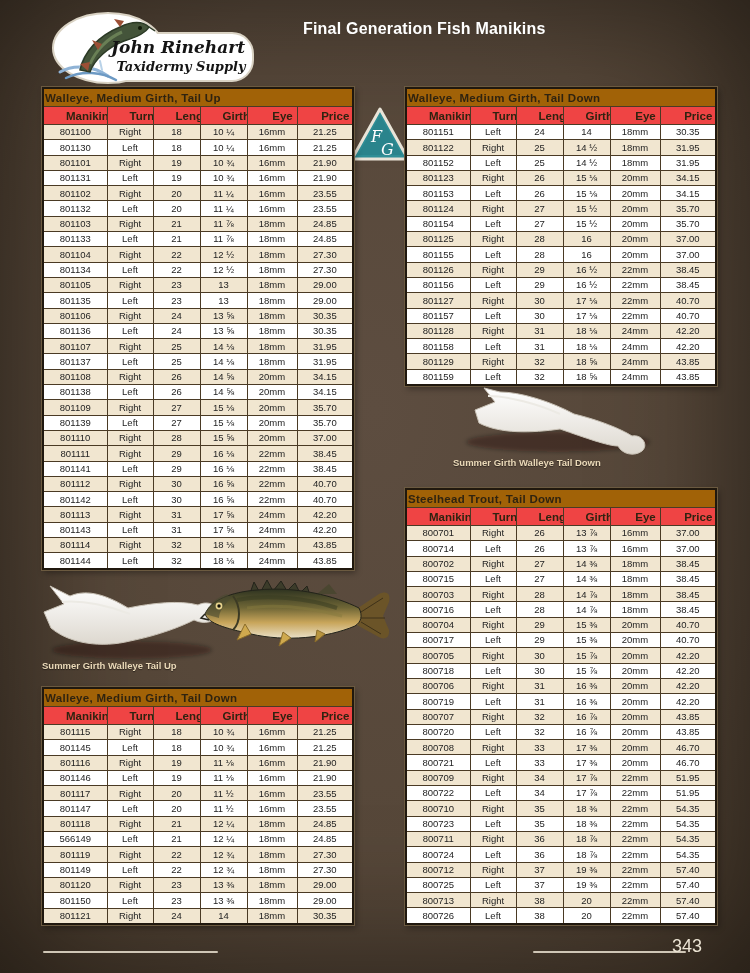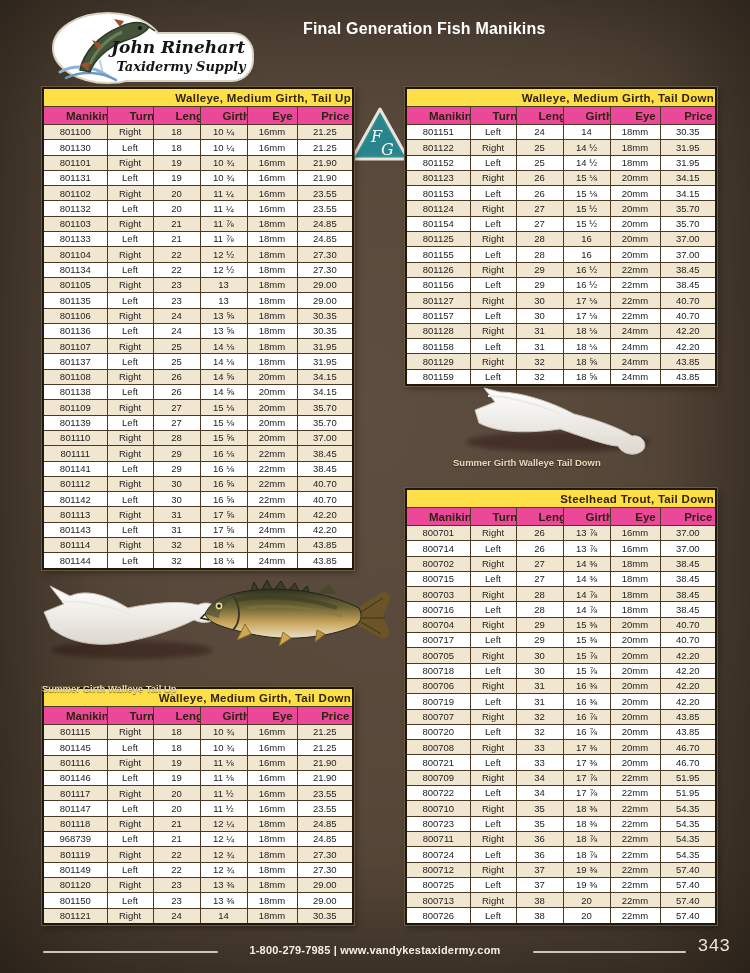--- a/index.html
+++ b/index.html
@@ -13,41 +13,41 @@
   .page-title { left:258px; top:20px; color:#ffffff; font-weight:bold; font-size:16px; letter-spacing:.2px;margin-left:45px; }
 
   
   table.catalog-table {
     border-collapse:collapse; width:310px; table-layout:fixed;
     border:2px solid #20180e; background:#fff;
     box-shadow: 0 0 0 1px #6b5a40, 2px 3px 6px rgba(0,0,0,.35);
   }
   table.catalog-table th, table.catalog-table td { border:1px solid #4a3a24; overflow:hidden; white-space:nowrap; }
   th.t-title {
-    background:#fde047; color:#2f2310; font-size:11.5px; font-weight:bold;
-    height:15px; text-align:right; letter-spacing:.3px;
+    background:#a16207; color:#2f2310; font-size:11.5px; font-weight:bold;
+    height:15px; text-align:left; letter-spacing:.3px;
   }
   tr.t-head th {
-    background:#ec4899; color:#2f2310; font-size:11.5px; font-weight:bold;
+    background:#ef4444; color:#2f2310; font-size:11.5px; font-weight:bold;
     height:15px; text-align:center;padding-left:22px;
   }
   table.catalog-table td {
     height:14.3px; font-size:9.5px; line-height:1; color:#232323; text-align:center; padding:0;
   }
   td.c-manikin { text-align:left; padding-left:7px; }
   td.c-turn    { text-align:left; padding-left:7px; }
   tr.row-right td { background:#f1e6d0; }
   tr.row-left  td { background:#ffffff; }
 
   .caption { color:#ead9b8; font-size:9.5px; font-weight:bold; text-align:left; line-height:1.25; text-shadow:0 1px 1px rgba(0,0,0,.5); }
 
   
   .footer-text { left:0; right:0; top:944px; text-align:center; color:#f5efe4; font-size:11px; font-weight:bold; letter-spacing:.2px; }
   .footer-line { top:951px; height:2px; background:#cfc6b6; border-radius:1px; }
-  .page-number { left:672px; top:936px; width:58px; text-align:right; color:#ece4d4; font-size:18px;font-family:Liberation Mono, monospace; }
+  .page-number { left:672px; top:936px; width:58px; color:#ece4d4; font-size:18px; }
 </style>
 </head>
 <body>
 
 <div class="page">
 
   <svg class="abs" style="left:50px; top:6px;" width="205" height="80" viewBox="0 0 205 80">
 
     <g stroke="#d9d2c3" stroke-width="4" fill="#ffffff">
       <ellipse cx="58" cy="42" rx="54" ry="34"></ellipse>
@@ -814,21 +814,21 @@
         </tr>
         <tr class="row-right">
           <td class="c-manikin">801118</td>
           <td class="c-turn">Right</td>
           <td class="">21</td>
           <td class="">12 ¼</td>
           <td class="">18mm</td>
           <td class="">24.85</td>
         </tr>
         <tr class="row-left">
-          <td class="c-manikin">968739</td>
+          <td class="c-manikin">566149</td>
           <td class="c-turn">Left</td>
           <td class="">21</td>
           <td class="">12 ¼</td>
           <td class="">18mm</td>
           <td class="">24.85</td>
         </tr>
         <tr class="row-right">
           <td class="c-manikin">801119</td>
           <td class="c-turn">Right</td>
           <td class="">22</td>
@@ -897,21 +897,21 @@
     <ellipse cx="92" cy="70" rx="80" ry="9" fill="rgba(20,12,6,.35)" filter="url(#soft)"></ellipse>
     <path d="M30,16 L10,6 L24,24 L4,32 L11,48
              C30,64 62,68 90,61
              C120,55 142,46 154,40
              C164,45 176,42 178,34
              C179,25 168,20 158,25
              C140,20 112,23 88,28
              C62,12 44,10 30,16 Z" fill="url(#plaster)" stroke="#c9c2b6" stroke-width="1"></path>
     <path d="M22,22 C44,20 70,26 90,34" stroke="#eceae4" stroke-width="2" fill="none"></path>
   </svg>
-  <div class="abs caption" style="left:42px; top:660px; width:170px;margin-top:23px;">Summer Girth Walleye Tail Up</div>
+  <div class="abs caption" style="left:42px; top:660px; width:170px;">Summer Girth Walleye Tail Up</div>
 
   <svg class="abs" style="left:197px; top:578px;" width="198" height="76" viewBox="0 0 198 76">
     <defs>
       <linearGradient id="walleye" x1="0" y1="0" x2="0" y2="1">
         <stop offset="0" stop-color="#2e3320"></stop>
         <stop offset="0.38" stop-color="#6f6636"></stop>
         <stop offset="0.68" stop-color="#c8a55a"></stop>
         <stop offset="1" stop-color="#e9dfc6"></stop>
       </linearGradient>
     </defs>
@@ -935,21 +935,16 @@
     <path d="M120,52 l-2,12 10,-8 z" fill="#b8943f" stroke="#8a6c2a" stroke-width="1"></path>
 
     <path d="M36,18 C44,28 44,44 36,52" stroke="#3c3a24" stroke-width="2" fill="none"></path>
     <path d="M8,36 C12,26 20,19 30,16 L34,20 C26,28 22,34 22,40 Z" fill="#4a4a30" opacity=".6"></path>
     <circle cx="22" cy="28" r="3.4" fill="#e8d48e"></circle>
     <circle cx="22" cy="28" r="1.7" fill="#101008"></circle>
     <path d="M8,36 l-4,4 8,2" stroke="#23231a" stroke-width="1.5" fill="none"></path>
   </svg>
 
   <div class="abs footer-line" style="left:43px; width:175px;"></div>
-  <div class="abs footer-text">
-    <span>1-800-279-7985</span>
-    <span>|</span>
-    <span>www.vandykestaxidermy.com</span>
-  </div>
   <div class="abs footer-line" style="left:533px; width:153px;"></div>
   <div class="abs page-number">343</div>
 
 </div>
 
 </body></html>

